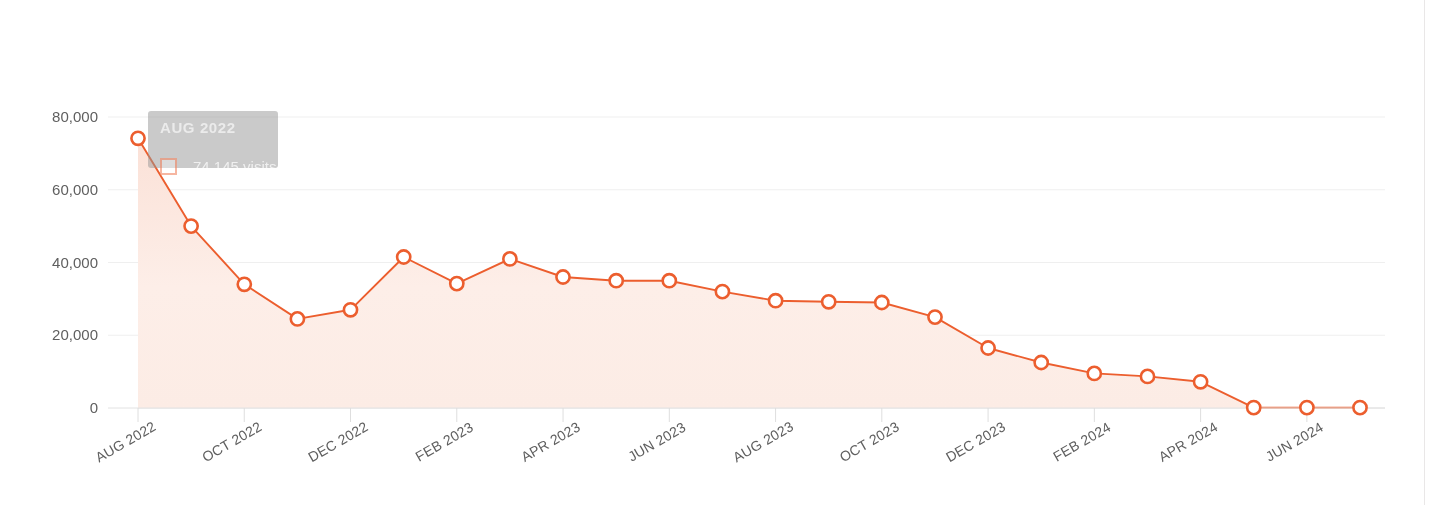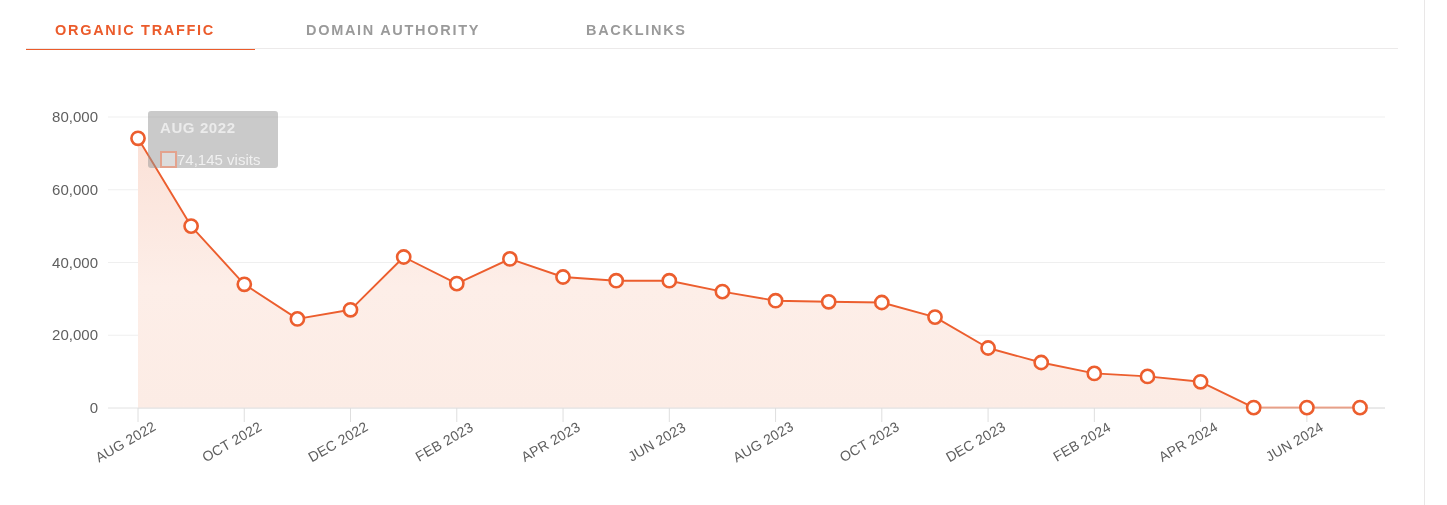--- a/index.html
+++ b/index.html
@@ -68,21 +68,21 @@
     background:rgba(150,150,150,0.50);
     border-radius:3px;
     box-sizing:border-box;
     padding:7px 10px 0 12px;
   }
   .tt-title{
     font-size:15px;font-weight:bold;letter-spacing:0.6px;
     color:rgba(255,255,255,0.62);
     line-height:19px;
   }
-  .tt-row{display:flex;align-items:center;margin-top:14px;}
+  .tt-row{display:flex;align-items:center;margin-top:21px;gap:16px;}
   .tt-swatch{
     width:17px;height:17px;box-sizing:border-box;
     border:2px solid rgba(236,94,46,0.45);
     background:rgba(255,255,255,0.35);
     flex:0 0 auto;
   }
   .tt-value{
     font-size:15px;color:rgba(255,255,255,0.72);
     line-height:17px;white-space:nowrap;
   }
@@ -98,33 +98,20 @@
     font-size:40px;color:#b6b6b6;letter-spacing:2px;
     white-space:nowrap;line-height:44px;margin-left:2px;
     font-family:"Liberation Sans", sans-serif;
   }
 </style>
 </head>
 <body>
 
 <div id="root">
 
-  <div class="tabbar">
-    <div class="tab active" id="tab0">
-      <span>ORGANIC TRAFFIC</span>
-      <span class="underline"></span>
-    </div>
-    <div class="tab" id="tab1">
-      <span>DOMAIN AUTHORITY</span>
-    </div>
-    <div class="tab" id="tab2">
-      <span>BACKLINKS</span>
-    </div>
-    <div class="rule"></div>
-  </div>
 
   <div class="right-divider"></div>
 
   <div class="chart-wrap">
     <svg class="chart" width="1424" height="455" viewBox="0 0 1424 455">
       <defs>
         <linearGradient id="areaGrad" x1="0" y1="0" x2="0" y2="1">
           <stop offset="0%" stop-color="#fbe1d7" stop-opacity="1"></stop>
           <stop offset="55%" stop-color="#fdeee8" stop-opacity="1"></stop>
           <stop offset="100%" stop-color="#fcece5" stop-opacity="1"></stop>

